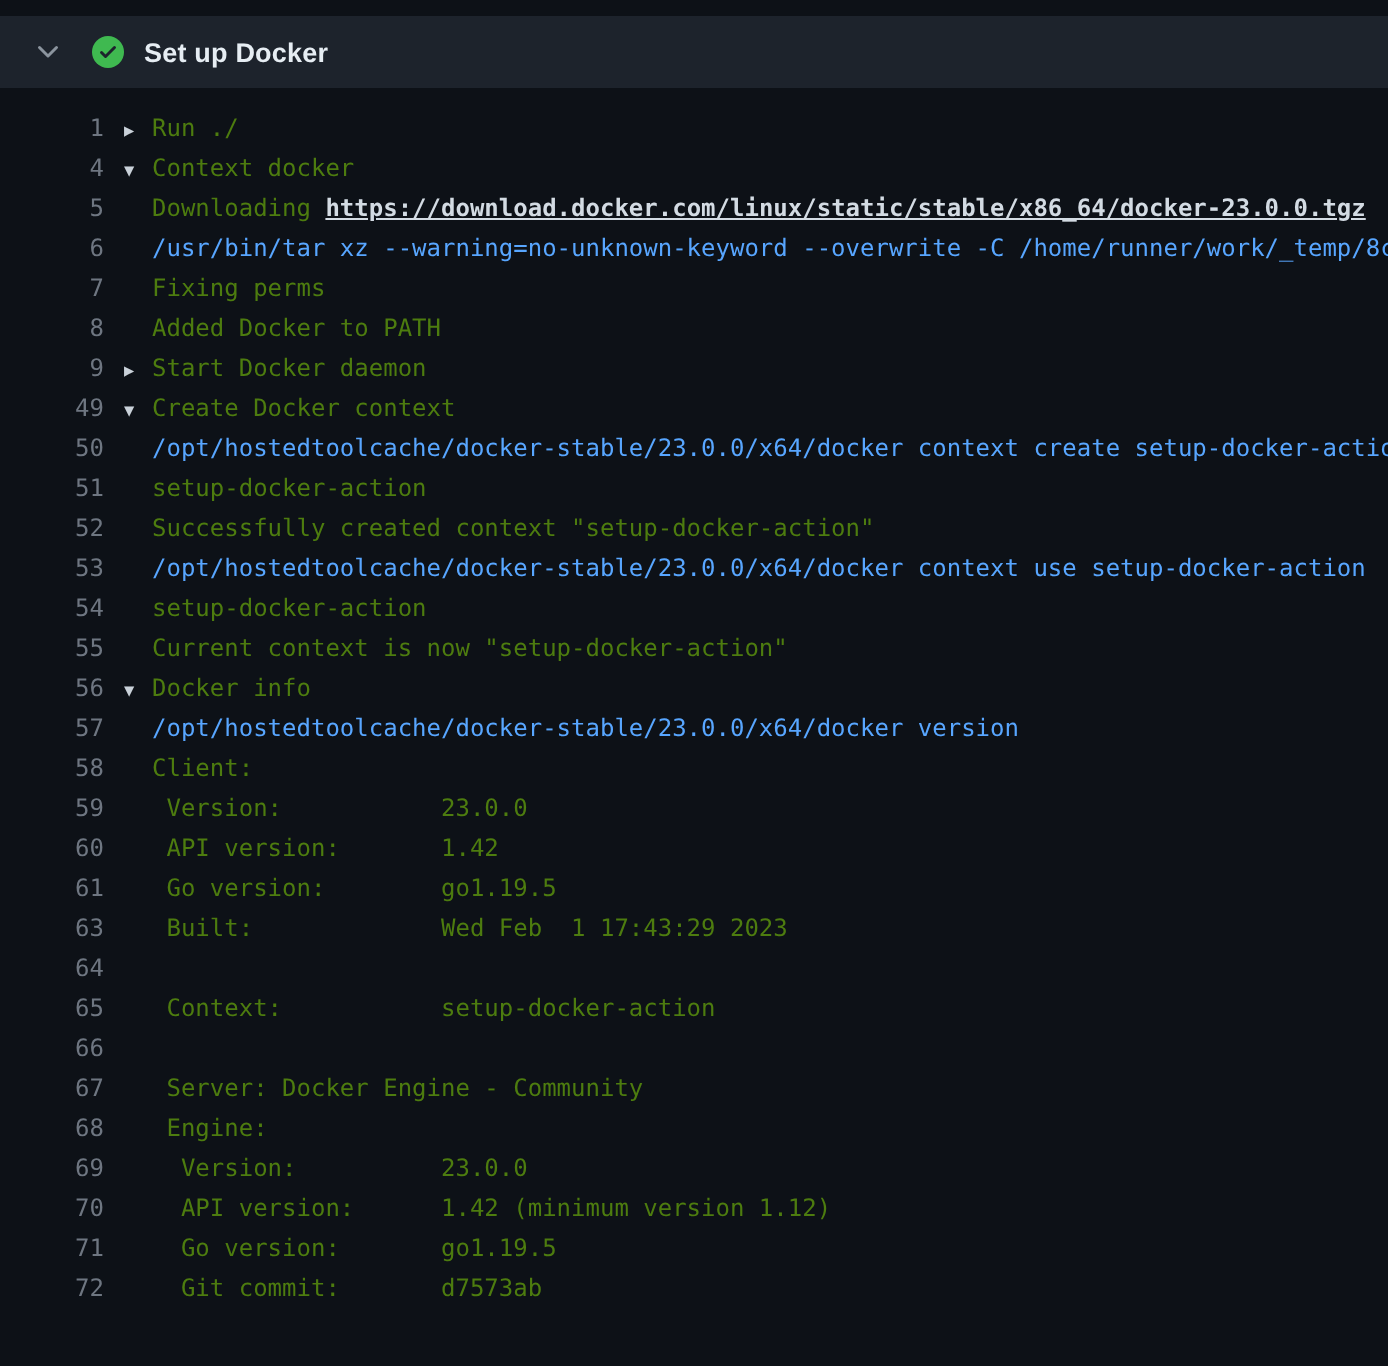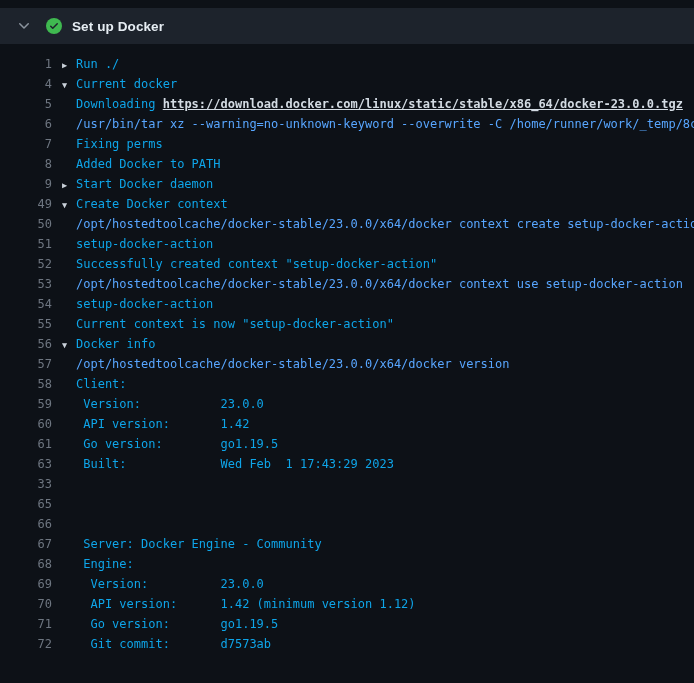--- a/index.html
+++ b/index.html
@@ -63,21 +63,21 @@
   .marker {
     width: 14px;
     margin-left: 10px;
     flex: none;
     color: #c9d1d9;
     font-size: 8.5px;
     line-height: 20px;
     display: inline-block;
   }
   .seg { white-space: pre; }
-  .seg.plain { color: #0ea5e9; }
+  .seg.plain { color: #4d7c0f; }
   .seg.command { color: #58a6ff; }
   .seg.link {
     color: #d3dbe3;
     text-decoration: underline;
     cursor: pointer;
     font-weight: bold;
   }
 </style>
 </head>
 <body>
@@ -95,42 +95,42 @@
       <svg width="16" height="16" viewBox="0 0 16 16" aria-hidden="true">
         <circle cx="8" cy="8" r="8" fill="#3fb950"></circle>
         <path fill="#1d232c" d="M11.78 6.28a.75.75 0 0 0-1.06-1.06L6.75 9.19 5.28 7.72a.75.75 0 0 0-1.06 1.06l2 2a.75.75 0 0 0 1.06 0Z"></path>
       </svg>
     </span>
     <span class="step-title">Set up Docker</span>
   </div>
 
   <div class="log">
       <div class="log-line"><span class="line-num">1</span><span class="marker">▶</span><span class="seg plain">Run ./</span></div>
-      <div class="log-line"><span class="line-num">4</span><span class="marker">▼</span><span class="seg plain">Current docker</span></div>
+      <div class="log-line"><span class="line-num">4</span><span class="marker">▼</span><span class="seg plain">Context docker</span></div>
       <div class="log-line"><span class="line-num">5</span><span class="marker"></span><span class="seg plain">Downloading </span><span class="seg link">https://download.docker.com/linux/static/stable/x86_64/docker-23.0.0.tgz</span></div>
       <div class="log-line"><span class="line-num">6</span><span class="marker"></span><span class="seg command">/usr/bin/tar xz --warning=no-unknown-keyword --overwrite -C /home/runner/work/_temp/8c93</span></div>
       <div class="log-line"><span class="line-num">7</span><span class="marker"></span><span class="seg plain">Fixing perms</span></div>
       <div class="log-line"><span class="line-num">8</span><span class="marker"></span><span class="seg plain">Added Docker to PATH</span></div>
       <div class="log-line"><span class="line-num">9</span><span class="marker">▶</span><span class="seg plain">Start Docker daemon</span></div>
       <div class="log-line"><span class="line-num">49</span><span class="marker">▼</span><span class="seg plain">Create Docker context</span></div>
       <div class="log-line"><span class="line-num">50</span><span class="marker"></span><span class="seg command">/opt/hostedtoolcache/docker-stable/23.0.0/x64/docker context create setup-docker-action</span></div>
       <div class="log-line"><span class="line-num">51</span><span class="marker"></span><span class="seg plain">setup-docker-action</span></div>
       <div class="log-line"><span class="line-num">52</span><span class="marker"></span><span class="seg plain">Successfully created context "setup-docker-action"</span></div>
       <div class="log-line"><span class="line-num">53</span><span class="marker"></span><span class="seg command">/opt/hostedtoolcache/docker-stable/23.0.0/x64/docker context use setup-docker-action</span></div>
       <div class="log-line"><span class="line-num">54</span><span class="marker"></span><span class="seg plain">setup-docker-action</span></div>
       <div class="log-line"><span class="line-num">55</span><span class="marker"></span><span class="seg plain">Current context is now "setup-docker-action"</span></div>
       <div class="log-line"><span class="line-num">56</span><span class="marker">▼</span><span class="seg plain">Docker info</span></div>
       <div class="log-line"><span class="line-num">57</span><span class="marker"></span><span class="seg command">/opt/hostedtoolcache/docker-stable/23.0.0/x64/docker version</span></div>
       <div class="log-line"><span class="line-num">58</span><span class="marker"></span><span class="seg plain">Client:</span></div>
       <div class="log-line"><span class="line-num">59</span><span class="marker"></span><span class="seg plain"> Version:           23.0.0</span></div>
       <div class="log-line"><span class="line-num">60</span><span class="marker"></span><span class="seg plain"> API version:       1.42</span></div>
       <div class="log-line"><span class="line-num">61</span><span class="marker"></span><span class="seg plain"> Go version:        go1.19.5</span></div>
       <div class="log-line"><span class="line-num">63</span><span class="marker"></span><span class="seg plain"> Built:             Wed Feb  1 17:43:29 2023</span></div>
-      <div class="log-line"><span class="line-num">33</span><span class="marker"></span></div>
-      <div class="log-line"><span class="line-num">65</span><span class="marker"></span></div>
+      <div class="log-line"><span class="line-num">64</span><span class="marker"></span></div>
+      <div class="log-line"><span class="line-num">65</span><span class="marker"></span><span class="seg plain"> Context:           setup-docker-action</span></div>
       <div class="log-line"><span class="line-num">66</span><span class="marker"></span><span class="seg plain"></span></div>
       <div class="log-line"><span class="line-num">67</span><span class="marker"></span><span class="seg plain"> Server: Docker Engine - Community</span></div>
       <div class="log-line"><span class="line-num">68</span><span class="marker"></span><span class="seg plain"> Engine:</span></div>
       <div class="log-line"><span class="line-num">69</span><span class="marker"></span><span class="seg plain">  Version:          23.0.0</span></div>
       <div class="log-line"><span class="line-num">70</span><span class="marker"></span><span class="seg plain">  API version:      1.42 (minimum version 1.12)</span></div>
       <div class="log-line"><span class="line-num">71</span><span class="marker"></span><span class="seg plain">  Go version:       go1.19.5</span></div>
       <div class="log-line"><span class="line-num">72</span><span class="marker"></span><span class="seg plain">  Git commit:       d7573ab</span></div>
     </div>
 </div>
 

